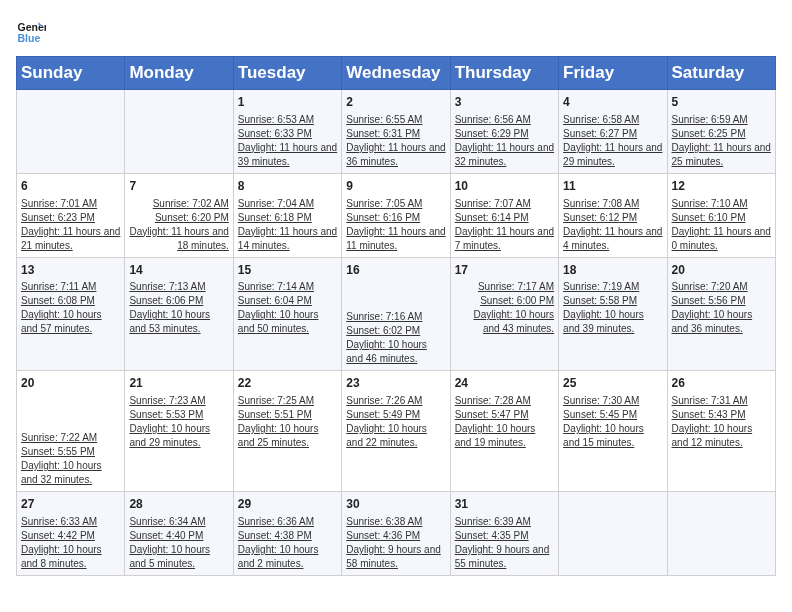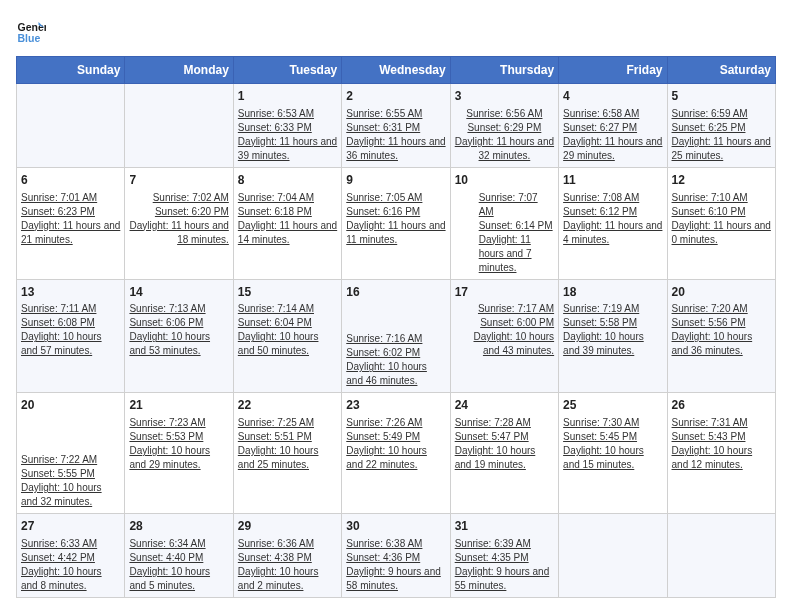--- a/index.html
+++ b/index.html
@@ -39,22 +39,22 @@
     }
     table {
       width: 100%;
       border-collapse: collapse;
       font-size: 11px;
     }
     thead tr th {
       background-color: #4472c4;
       color: #fff;
       padding: 6px 4px;
-      text-align: right;
-      font-size: 12px;
+      text-align: left;
+      font-size: 17px;
       font-weight: bold;
       border: 1px solid #3a62b4;
     }
     tbody tr td {
       vertical-align: top;
       padding: 4px 4px;
       border: 1px solid #d0d0d0;
       height: 80px;
       width: 108px;
       color: #222;
@@ -125,21 +125,21 @@
 Daylight: 11 hours and 39 minutes.</div>
         </td>
         <td>
           <span class="day-num">2</span>
           <div class="cell-content" style="white-space: pre-line;">Sunrise: 6:55 AM
 Sunset: 6:31 PM
 Daylight: 11 hours and 36 minutes.</div>
         </td>
         <td>
           <span class="day-num">3</span>
-          <div class="cell-content" style="white-space: pre-line; text-align: center;">Sunrise: 6:56 AM
+          <div class="cell-content" style="white-space: pre-line;">Sunrise: 6:56 AM
 Sunset: 6:29 PM
 Daylight: 11 hours and 32 minutes.</div>
         </td>
         <td>
           <span class="day-num">4</span>
           <div class="cell-content" style="white-space: pre-line;">Sunrise: 6:58 AM
 Sunset: 6:27 PM
 Daylight: 11 hours and 29 minutes.</div>
         </td>
         <td>
@@ -169,21 +169,21 @@
 Daylight: 11 hours and 14 minutes.</div>
         </td>
         <td>
           <span class="day-num">9</span>
           <div class="cell-content" style="white-space: pre-line;">Sunrise: 7:05 AM
 Sunset: 6:16 PM
 Daylight: 11 hours and 11 minutes.</div>
         </td>
         <td>
           <span class="day-num">10</span>
-          <div class="cell-content" style="white-space: pre-line; margin-left: 24px;">Sunrise: 7:07 AM
+          <div class="cell-content" style="white-space: pre-line;">Sunrise: 7:07 AM
 Sunset: 6:14 PM
 Daylight: 11 hours and 7 minutes.</div>
         </td>
         <td>
           <span class="day-num">11</span>
           <div class="cell-content" style="white-space: pre-line;">Sunrise: 7:08 AM
 Sunset: 6:12 PM
 Daylight: 11 hours and 4 minutes.</div>
         </td>
         <td>

